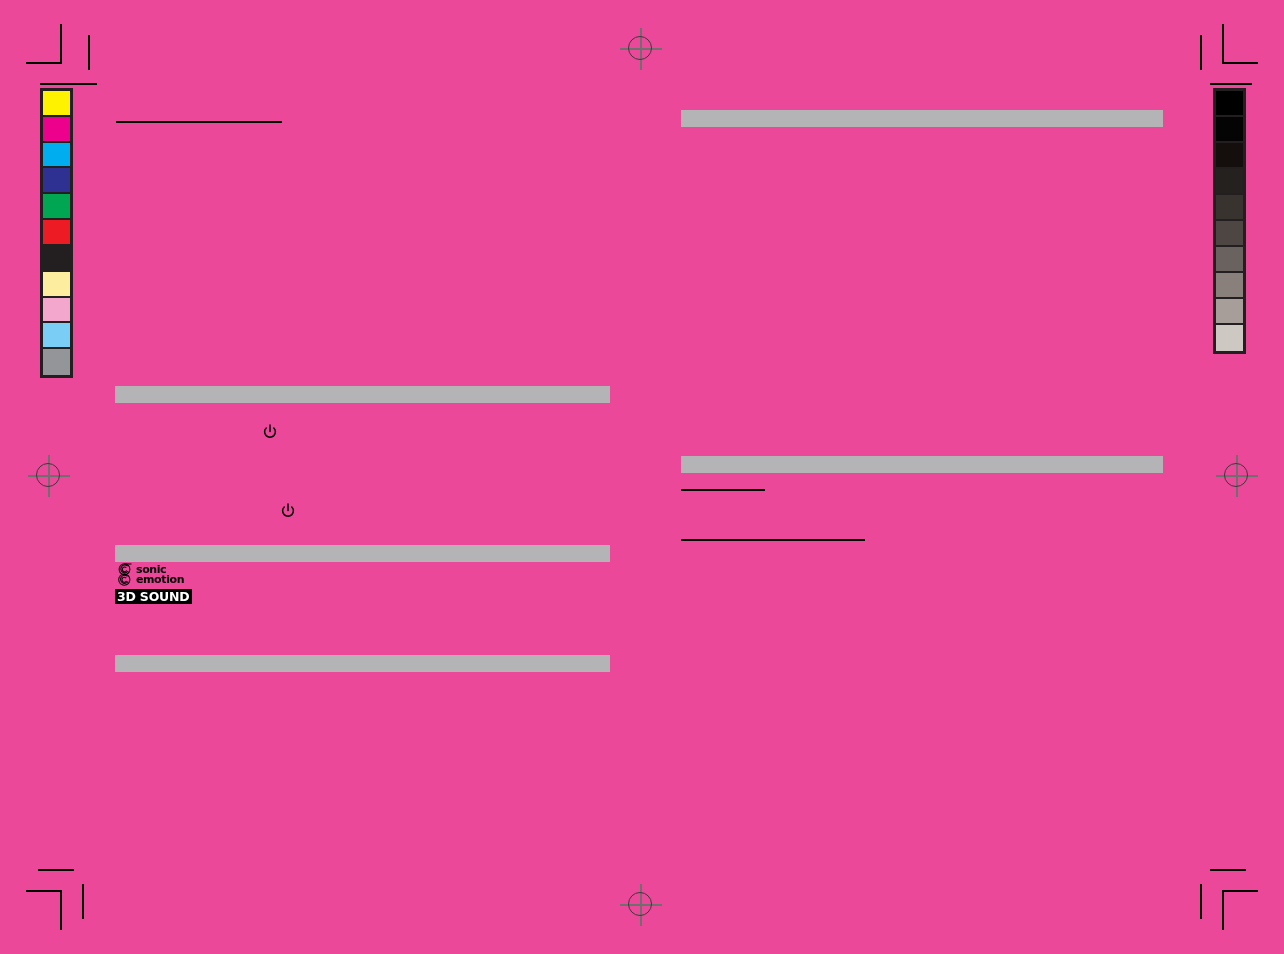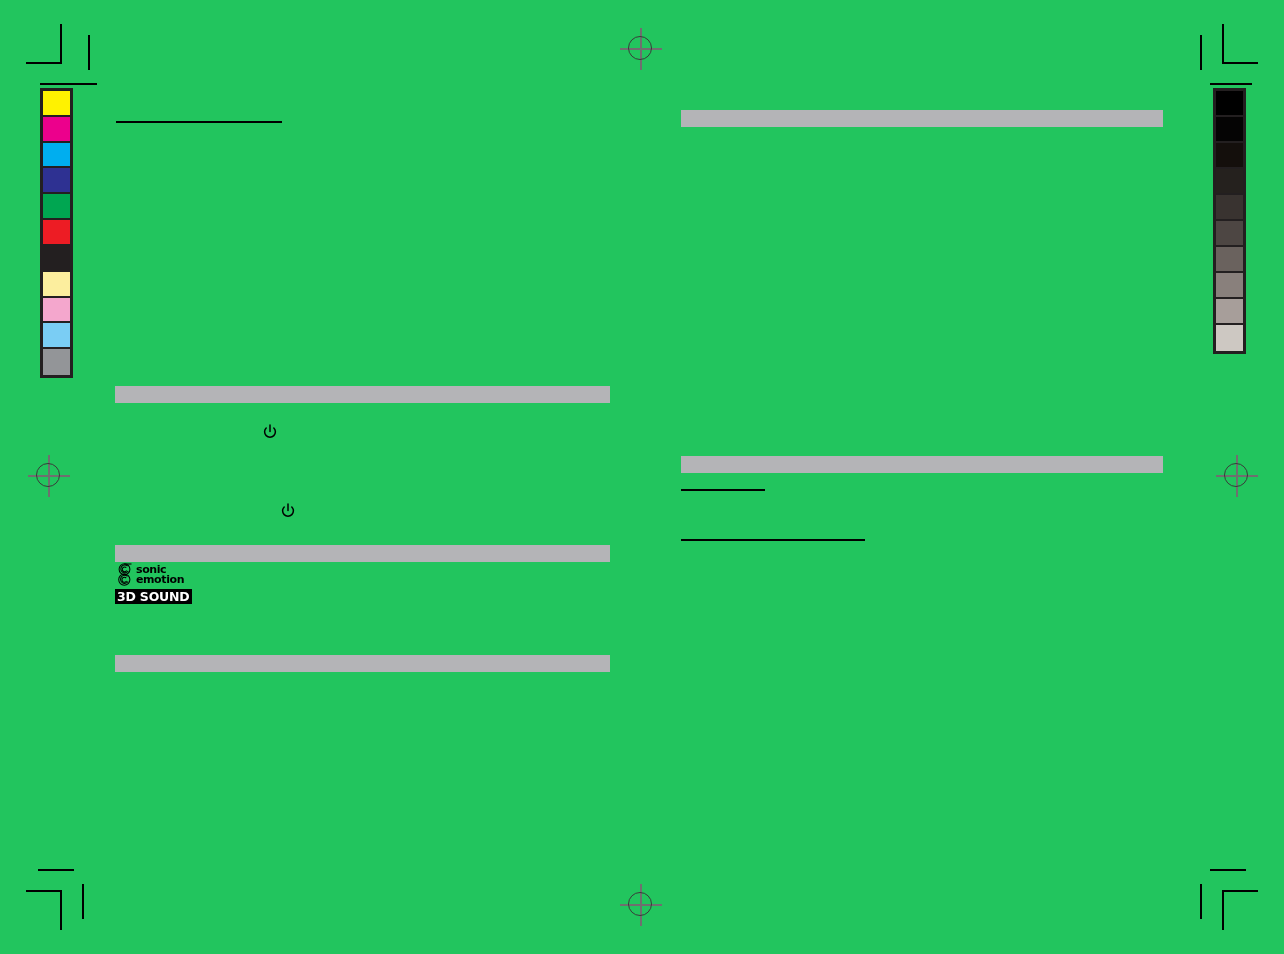--- a/index.html
+++ b/index.html
@@ -8,21 +8,21 @@
     padding: 0;
     background: #ffffff;
   }
   body {
     font-family: "Liberation Sans", sans-serif;
   }
   #sheet {
     position: relative;
     width: 1284px;
     height: 954px;
-    background: #22c55e;
+    background: #ec4899;
     overflow: hidden;
   }
 
   
   .crop-h, .crop-v, .bleed-v, .bleed-h {
     position: absolute;
     background: #000000;
   }
   .crop-h { height: 2px; }
   .crop-v { width: 2px; }

